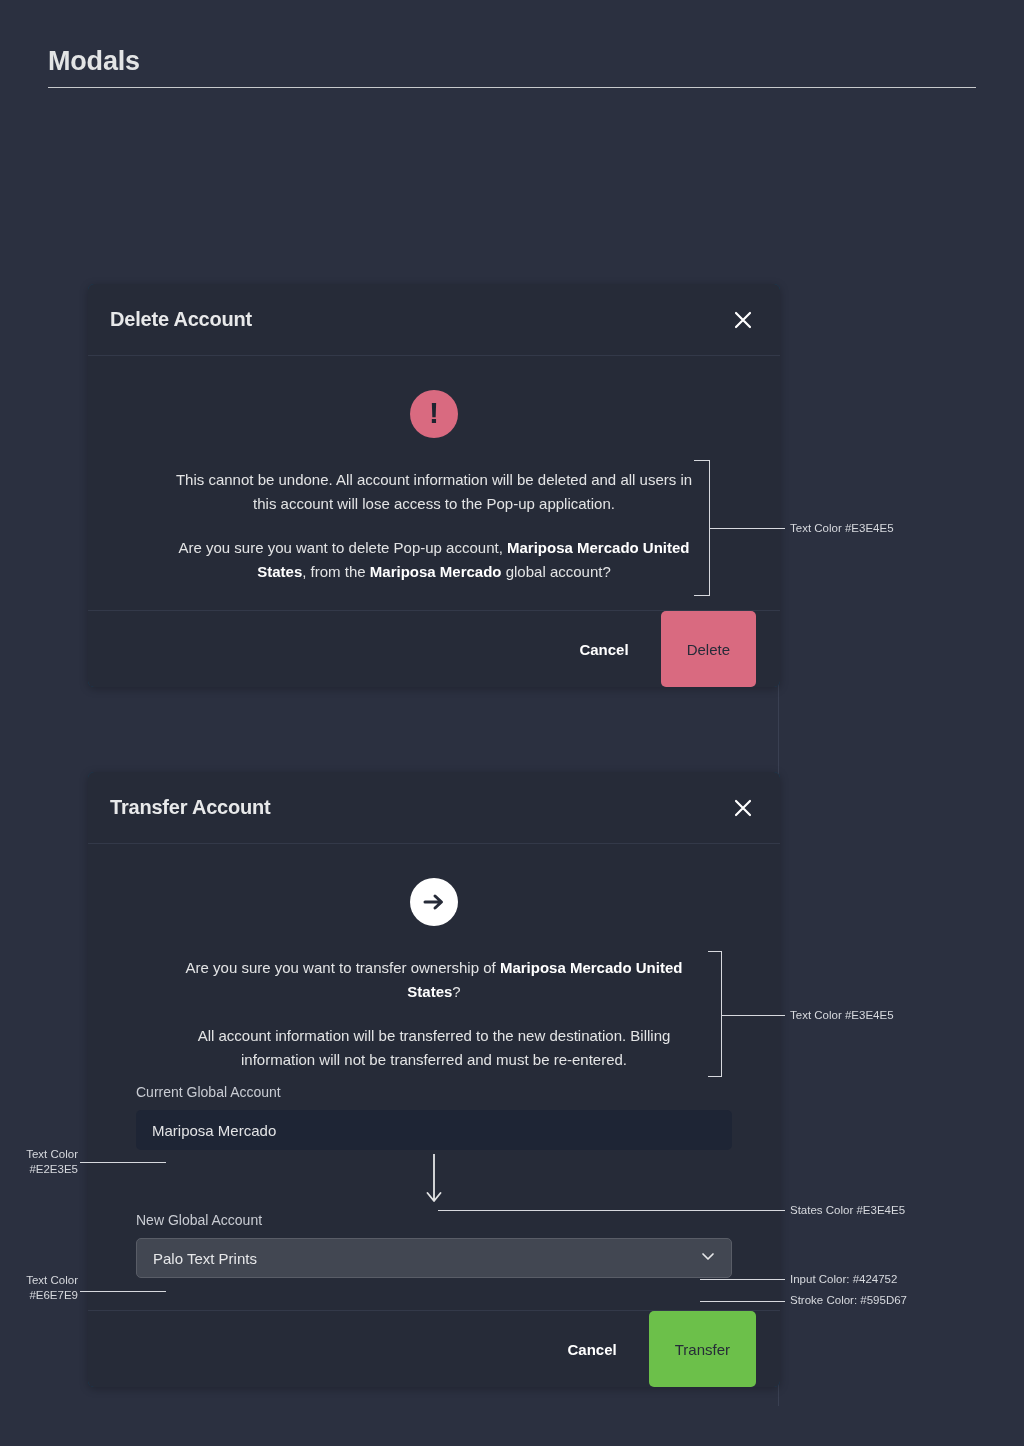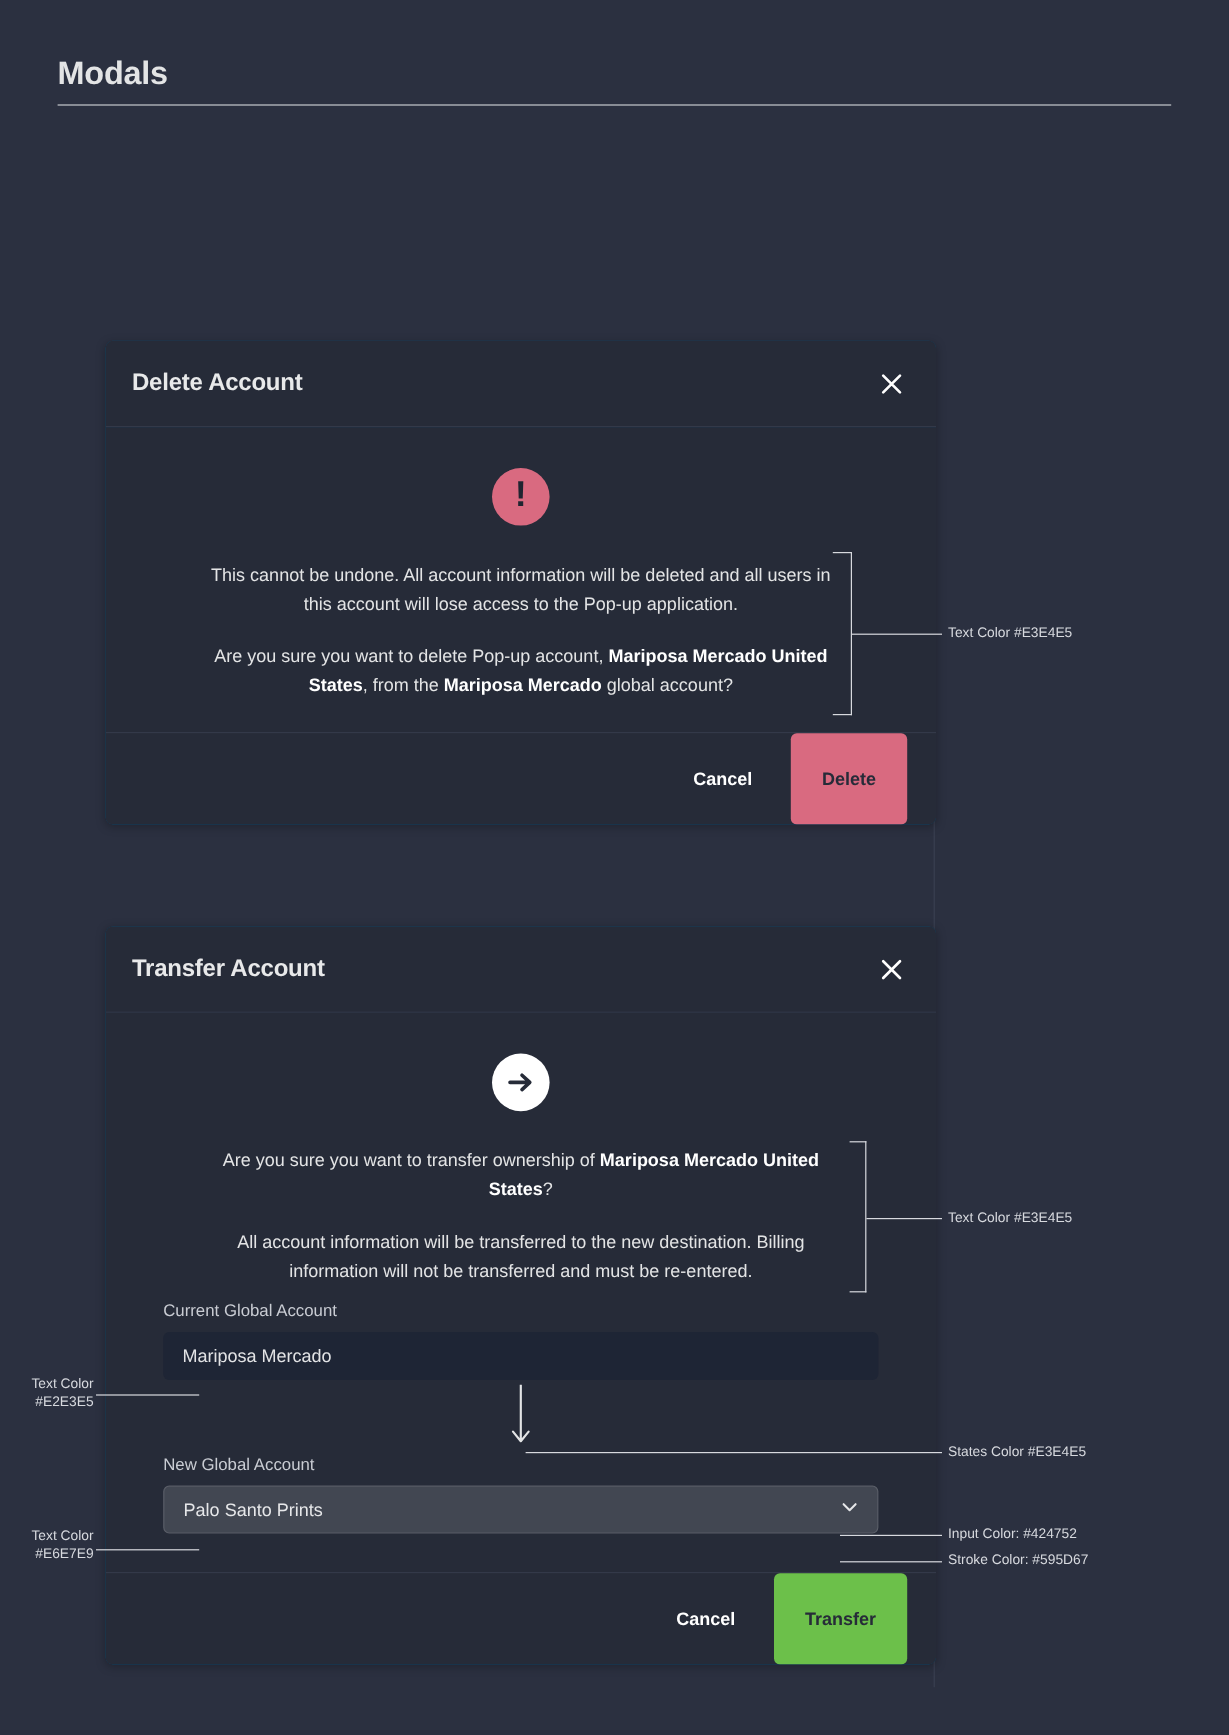--- a/index.html
+++ b/index.html
@@ -107,21 +107,21 @@
     gap: 28px;
     background: #262b38;
   }
   .btn-text {
     background: none; border: 0; cursor: pointer;
     color: #ffffff; font-size: 15px; font-weight: bold;
     font-family: inherit; padding: 8px 4px;
   }
   .btn-solid {
     border: 0; cursor: pointer; border-radius: 5px;
-    font-size: 15px; font-weight: bold; font-family: inherit;
+    font-size: 15px; font-weight: normal; font-family: inherit;
     color: #262b38;
     padding: 13px 26px;
   }
   .btn-danger   { background: #d96a80; }
   .btn-primary  { background: #6cc04a; }
 
   
   .form { padding: 12px 48px 6px 48px; }
   .field-label {
     color: #c9ccd3; font-size: 14px;
@@ -238,21 +238,21 @@
 
         <div class="arrow-gap">
           <svg width="20" height="56" viewBox="0 0 20 56" aria-hidden="true">
             <path d="M10 0 V46 M3.5 39 L10 47 L16.5 39" stroke="#e3e4e5" stroke-width="1.8" fill="none" stroke-linecap="round" stroke-linejoin="round"></path>
           </svg>
         </div>
 
         <div class="field-label">New Global Account</div>
         <div class="select-wrap">
           <div class="select-box">
-            <span>Palo Santo Prints</span>
+            <span>Palo Text Prints</span>
           </div>
           <span class="chev">
             <svg width="16" height="16" viewBox="0 0 16 16" aria-hidden="true">
               <path d="M3 6 L8 11 L13 6" stroke="#e6e7e9" stroke-width="1.7" fill="none" stroke-linecap="round" stroke-linejoin="round"></path>
             </svg>
           </span>
         </div>
       </div>
     </div>
     <div class="modal-footer">

